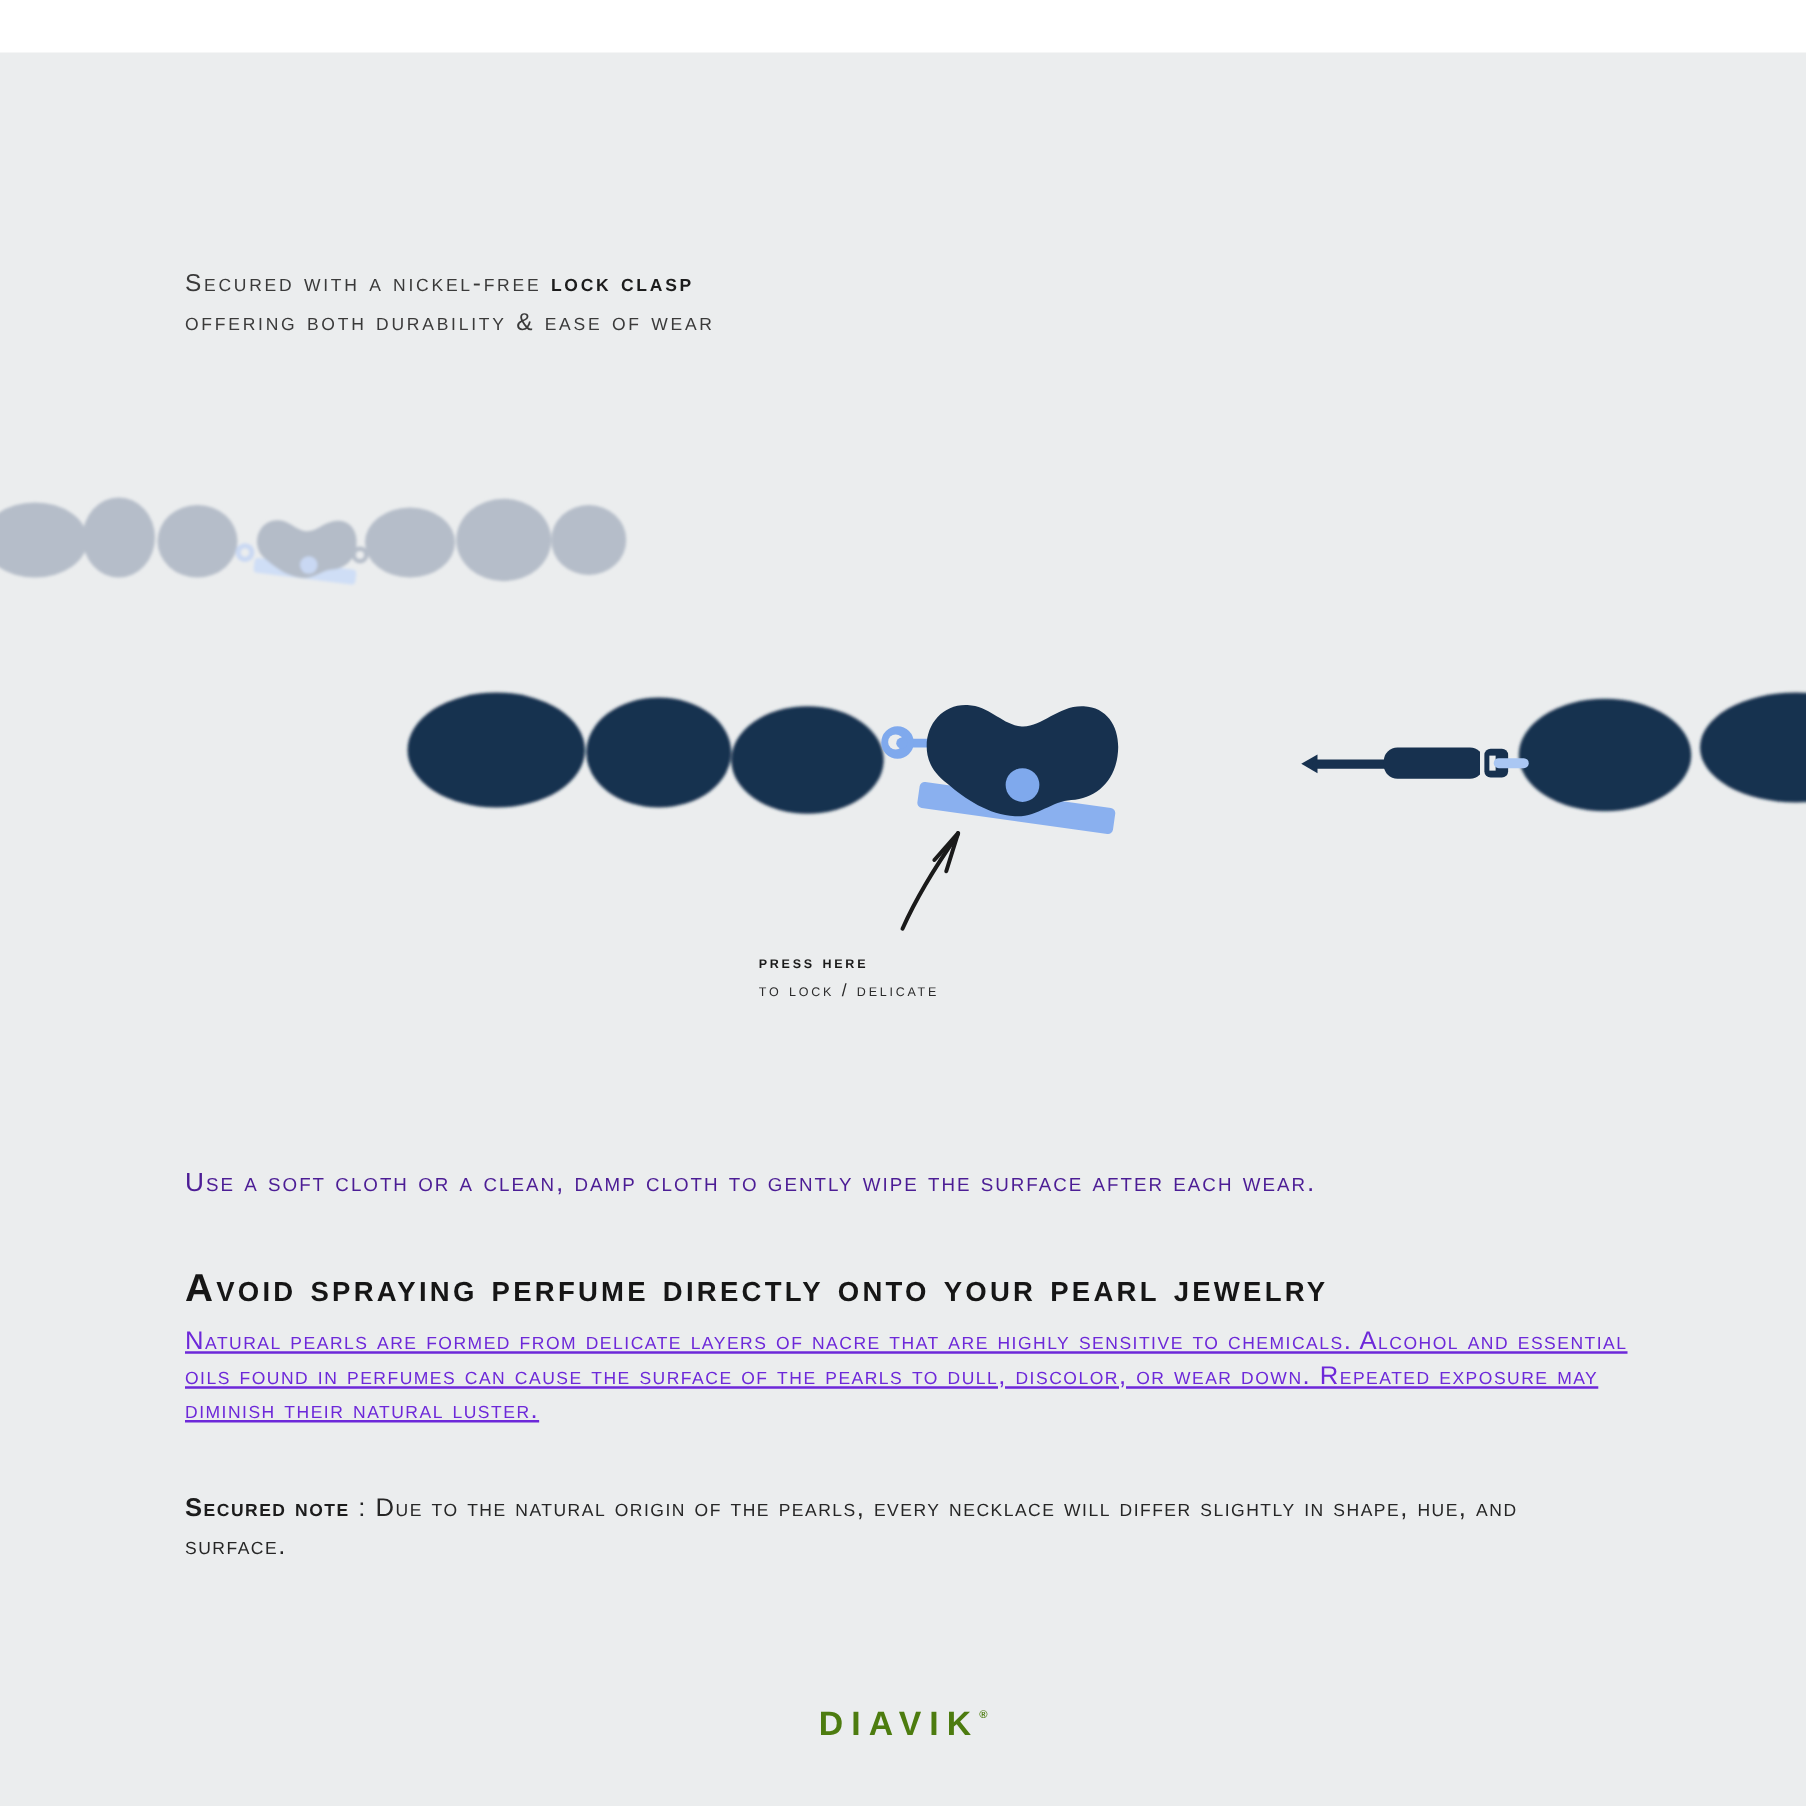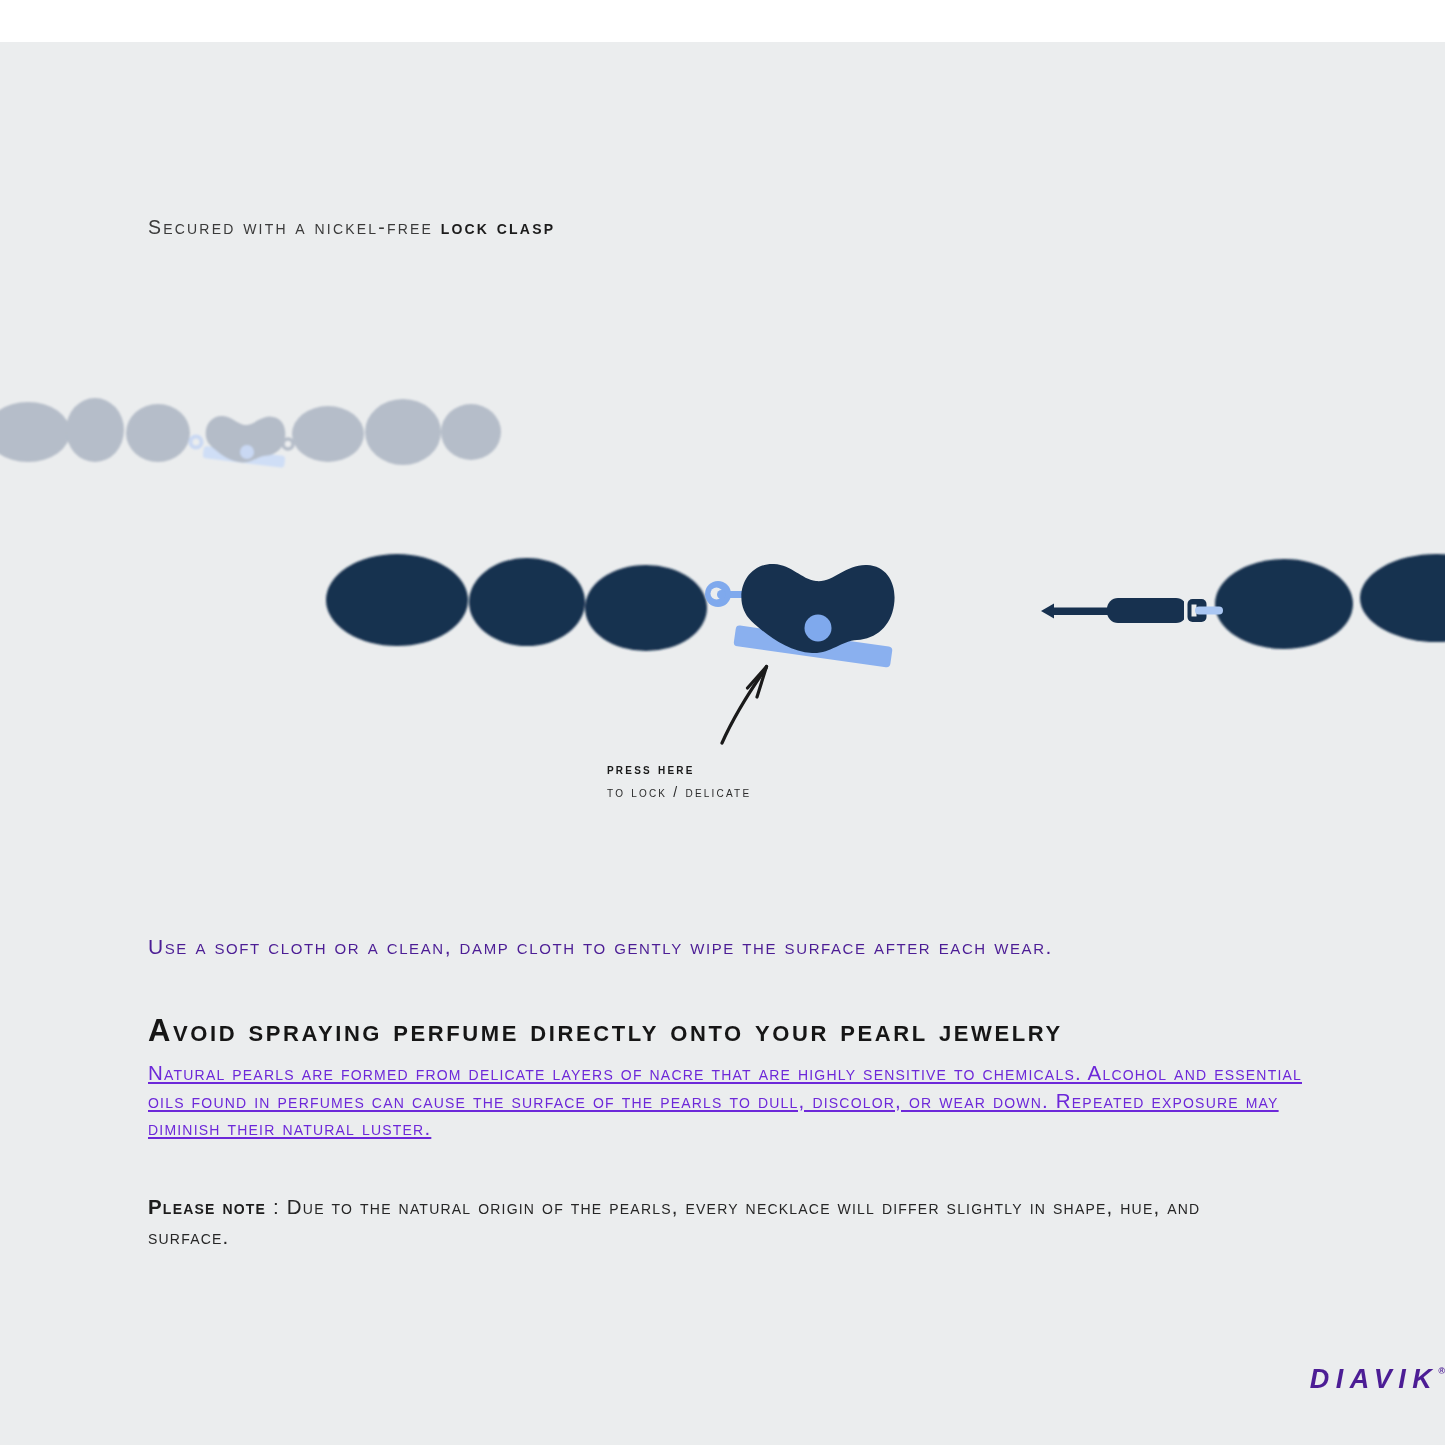--- a/index.html
+++ b/index.html
@@ -89,28 +89,27 @@
     width: 1080px;
     font-size: 20.5px;
     letter-spacing: 1.2px;
     line-height: 30px;
     color: #262626;
   }
   .brand {
     position: absolute;
     left: 0; top: 1322px;
     width: 100%;
-    text-align: right;
+    text-align: center;
     font-variant-caps: normal;
     font-size: 27px;
     font-weight: 700;
     letter-spacing: 6.5px;
-    color: #4c1d95;
-    white-space: nowrap;
-    font-style: italic;
+    color: #4d7c0f;
+    white-space: nowrap;
   }
   .brand sup { font-size: 9px; letter-spacing: 0; vertical-align: 14px; }
 </style>
 </head>
 <body>
 
 <div class="canvas">
 
   <svg class="illustration" viewBox="0 0 1445 1445" aria-hidden="true">
     <defs>
@@ -180,27 +179,28 @@
 
     <g stroke="#1a1a1a" stroke-width="3.2" stroke-linecap="round" fill="none">
       <path d="M 722 701 C 734 674 752 646 766 626"></path>
       <path d="M 766.5 624.5 L 747.5 646"></path>
       <path d="M 766.5 624.5 L 757 655"></path>
     </g>
   </svg>
 
   <div class="intro">
     <div class="line"><span>Secured with a nickel-free </span><span class="b">lock clasp</span></div>
+    <div class="line">offering both durability &amp; ease of wear</div>
   </div>
 
   <div class="callout">
     <div class="c1">press here</div>
     <div class="c2">to lock / delicate</div>
   </div>
 
   <p class="care-intro">Use a soft cloth or a clean, damp cloth to gently wipe the surface after each wear.</p>
   <h3 class="warn-title">Avoid spraying perfume directly onto your pearl jewelry</h3>
   <p class="warn-body">Natural pearls are formed from delicate layers of nacre that are highly sensitive to chemicals. Alcohol and essential oils found in perfumes can cause the surface of the pearls to dull, discolor, or wear down. Repeated exposure may diminish their natural luster.</p>
-  <p class="note"><span class="b">Please note</span> <span>: Due to the natural origin of the pearls, every necklace will differ slightly in shape, hue, and surface.</span></p>
+  <p class="note"><span class="b">Secured note</span> <span>: Due to the natural origin of the pearls, every necklace will differ slightly in shape, hue, and surface.</span></p>
 
   <div class="brand"><span>DIAVIK</span><sup>®</sup></div>
 
 </div>
 
 </body></html>

